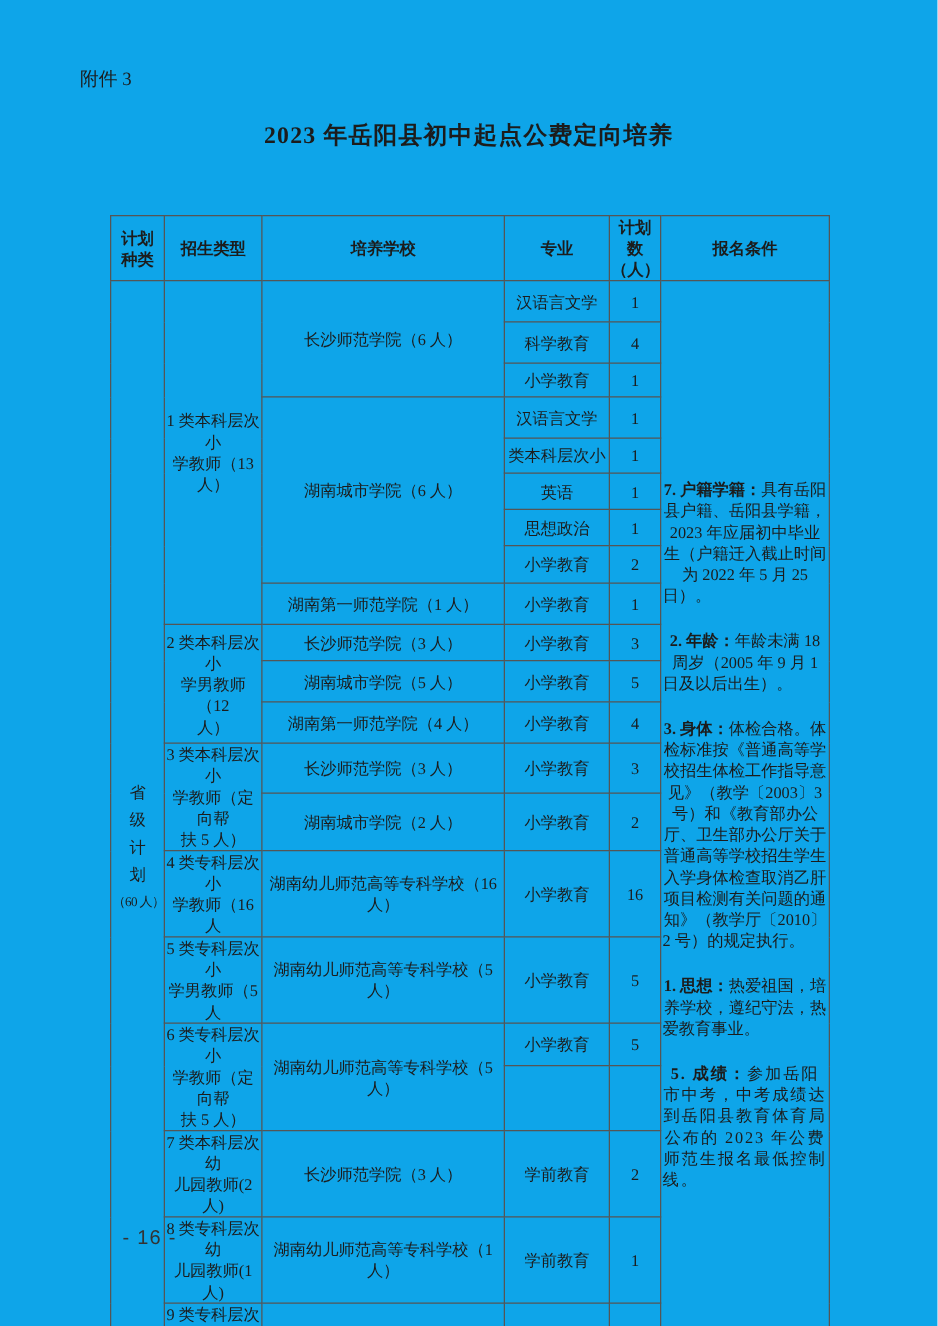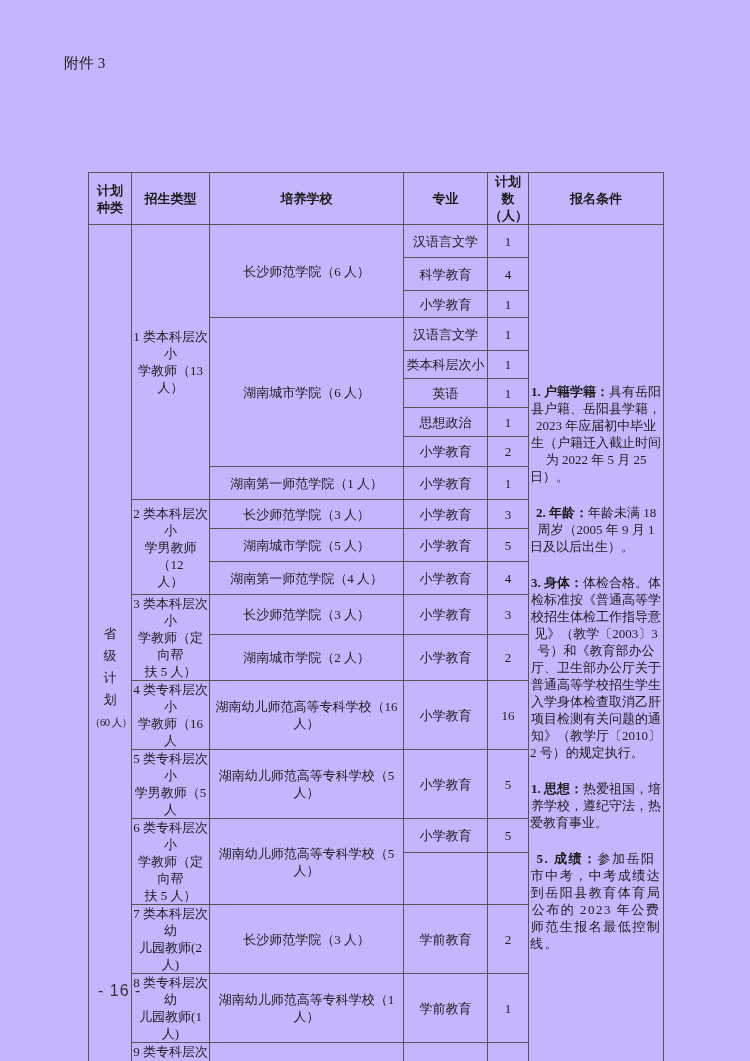--- a/index.html
+++ b/index.html
@@ -1,17 +1,17 @@
 <!DOCTYPE html>
 <html><head>
 <meta charset="utf-8">
 <style>
   html,body{margin:0;padding:0;background:#fff;}
   .page{
-    position:relative;width:750px;height:1061px;background:#c4b5fd;
+    position:relative;width:750px;height:1061px;background:#0ea5e9;
     font-family:"Liberation Serif", serif;color:#1c1c1c;overflow:hidden;
   }
   .attachment{position:absolute;left:64px;top:54px;font-size:15px;}
   .title-block{position:absolute;left:0;top:94px;width:750px;text-align:center;
     font-weight:bold;font-size:19px;line-height:30px;letter-spacing:1px;}
   table.plan-table{
     position:absolute;left:88px;top:172px;width:575px;
     border-collapse:collapse;table-layout:fixed;
   }
   .plan-table td,.plan-table th{
@@ -38,20 +38,21 @@
     font-family:"Liberation Sans", sans-serif;letter-spacing:1px;}
 </style>
 </head>
 <body>
 
 <div class="page">
 
   <div class="attachment">附件 3</div>
 
   <div class="title-block">
+    <div>2023 年岳阳县初中起点公费定向培养</div>
   </div>
 
   <table class="plan-table">
     <colgroup>
       <col style="width:43px">
         <col style="width:78px">
         <col style="width:194px">
       <col style="width:84px">
         <col style="width:41px">
         <col style="width:135px">
@@ -75,21 +76,21 @@
 计
 划</div>
         <div class="vcount">（60 人）</div>
       </td>
       <td rowspan="9" class="ws type">1 类本科层次小
 学教师（13 人）</td>
       <td rowspan="3" class="school">长沙师范学院（6 人）</td>
       <td class="major">汉语言文学</td>
       <td class="count">1</td>
       <td rowspan="21" class="cond">
-        <p><b>1. 户籍学籍：</b><span>具有岳阳县户籍、岳阳县学籍，2023 年应届初中毕业生（户籍迁入截止时间为 2022 年 5 月 25 日）。</span></p>
+        <p><b>7. 户籍学籍：</b><span>具有岳阳县户籍、岳阳县学籍，2023 年应届初中毕业生（户籍迁入截止时间为 2022 年 5 月 25 日）。</span></p>
         <p><b>2. 年龄：</b><span>年龄未满 18 周岁（2005 年 9 月 1 日及以后出生）。</span></p>
         <p><b>3. 身体：</b><span>体检合格。体检标准按《普通高等学校招生体检工作指导意见》（教学〔2003〕3 号）和《教育部办公厅、卫生部办公厅关于普通高等学校招生学生入学身体检查取消乙肝项目检测有关问题的通知》（教学厅〔2010〕2 号）的规定执行。</span></p>
         <p><b>1. 思想：</b><span>热爱祖国，培养学校，遵纪守法，热爱教育事业。</span></p>
         <p class="spread"><b>5. 成绩：</b><span>参加岳阳市中考，中考成绩达到岳阳县教育体育局公布的 2023 年公费师范生报名最低控制线。</span></p>
       </td>
     </tr>
     <tr style="height:33px">
       <td class="major">科学教育</td>
       <td class="count">4</td>
     </tr>

